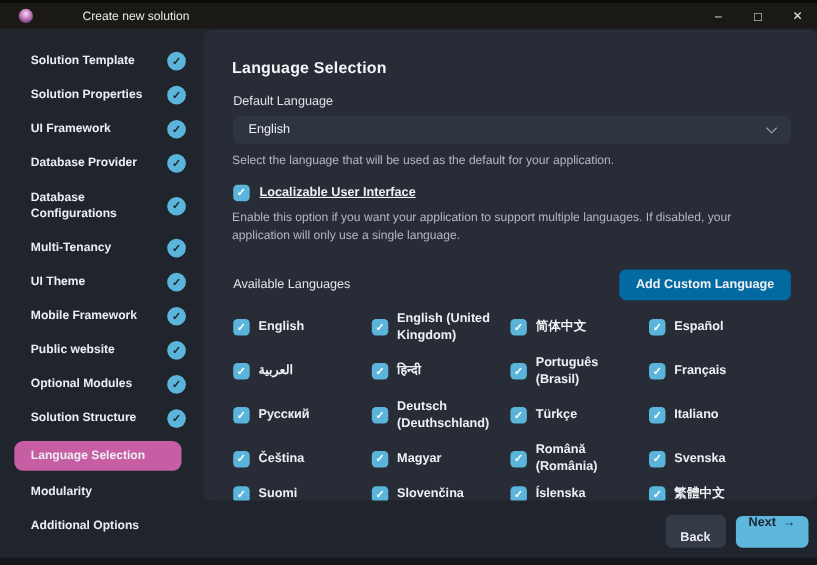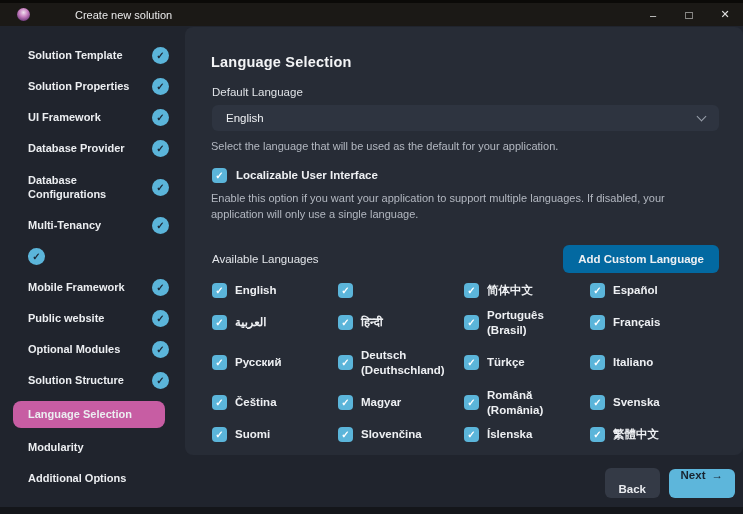--- a/index.html
+++ b/index.html
@@ -59,21 +59,21 @@
     transform:rotate(45deg); margin-top:-4px;
   }
   .helper { margin:8px 24px 0 26px; font-size:11px; color:#b3b8c1; line-height:1.45; }
   .helper2 { margin-top:8px; max-width:548px; }
   .check-row { margin:13px 0 0 27px; display:flex; align-items:center; gap:9px; }
   .checkbox {
     flex:0 0 15px; width:15px; height:15px; border-radius:4px; background:#5bb5da;
     color:#fff; font-size:10px; font-weight:700;
     display:flex; align-items:center; justify-content:center; cursor:default;
   }
-  .check-row .c-label { font-size:11.5px; font-weight:700; color:#eef0f3; }
+  .check-row .c-label { font-size:11.5px; font-weight:700; color:#eef0f3;text-decoration:underline; }
   .avail-row { margin:22px 24px 0 27px; display:flex; align-items:center; justify-content:space-between; }
   .avail-label { font-size:11.5px; color:#e2e5e9; }
   .add-btn {
     background:#0369a1; color:#eef0f3; font-size:11.5px; font-weight:700;
     padding:8px 15px; border-radius:6px; cursor:default;
   }
   .lang-grid { margin:10px 0 0 27px; display:grid; grid-template-columns:repeat(4,126px); row-gap:10px; }
   .lang-item { display:flex; align-items:center; gap:8px; padding-right:10px; cursor:default; }
   .lang-item .l-label { font-size:11.5px; font-weight:600; color:#eef0f3; line-height:1.3; }
 
@@ -136,20 +136,21 @@
       <span>✓</span>
     </div>
   </div>
     <div class="side-item">
     <div class="s-label">Multi-Tenancy</div>
     <div class="badge">
       <span>✓</span>
     </div>
   </div>
     <div class="side-item">
+    <div class="s-label">UI Theme</div>
     <div class="badge">
       <span>✓</span>
     </div>
   </div>
     <div class="side-item">
     <div class="s-label">Mobile Framework</div>
     <div class="badge">
       <span>✓</span>
     </div>
   </div>
@@ -212,20 +213,21 @@
       <div class="lang-item">
     <div class="checkbox">
       <span>✓</span>
     </div>
     <div class="l-label">English</div>
   </div>
       <div class="lang-item">
     <div class="checkbox">
       <span>✓</span>
     </div>
+    <div class="l-label">English (United Kingdom)</div>
   </div>
       <div class="lang-item">
     <div class="checkbox">
       <span>✓</span>
     </div>
     <div class="l-label">简体中文</div>
   </div>
       <div class="lang-item">
     <div class="checkbox">
       <span>✓</span>

